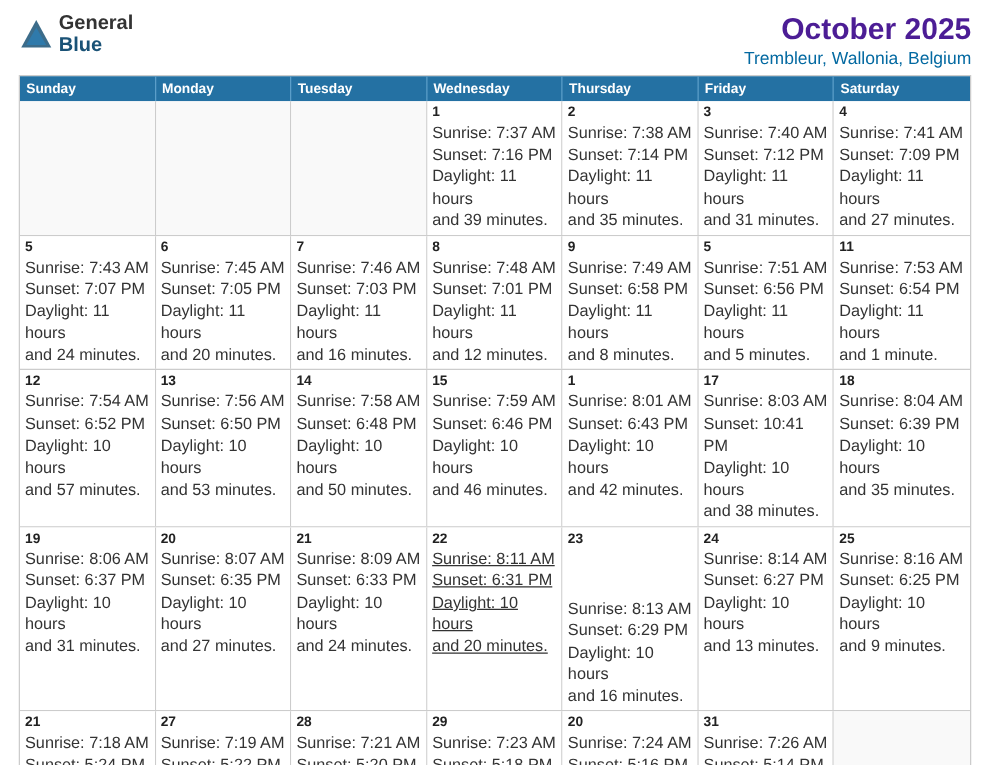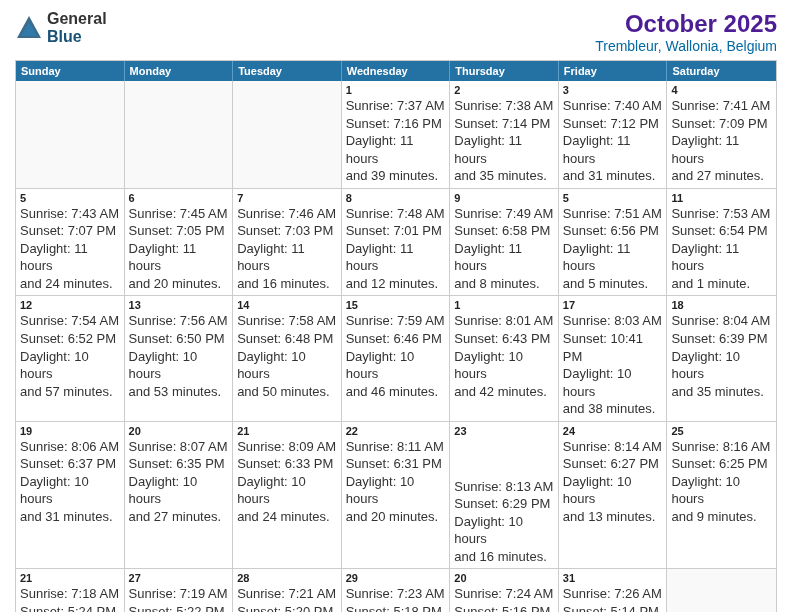--- a/index.html
+++ b/index.html
@@ -299,21 +299,21 @@
           </div>
           <div class="cal-cell">
             <span class="day-num">21</span>
             <div class="cell-text" style="white-space: pre-line;">Sunrise: 8:09 AM
 Sunset: 6:33 PM
 Daylight: 10 hours
 and 24 minutes.</div>
           </div>
           <div class="cal-cell">
             <span class="day-num">22</span>
-            <div class="cell-text" style="white-space: pre-line;">Sunrise: 8:11 AM
+            <div class="cell-text" style="white-space: pre-line; text-decoration: underline;">Sunrise: 8:11 AM
 Sunset: 6:31 PM
 Daylight: 10 hours
 and 20 minutes.</div>
           </div>
           <div class="cal-cell">
             <span class="day-num">23</span>
             <div class="cell-text" style="white-space: pre-line; margin-top: 41px;">Sunrise: 8:13 AM
 Sunset: 6:29 PM
 Daylight: 10 hours
 and 16 minutes.</div>

